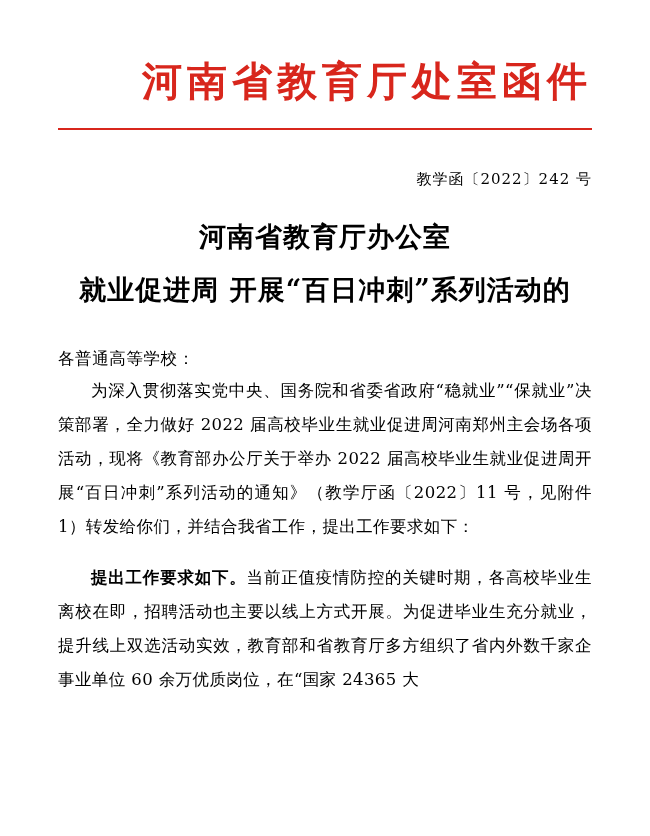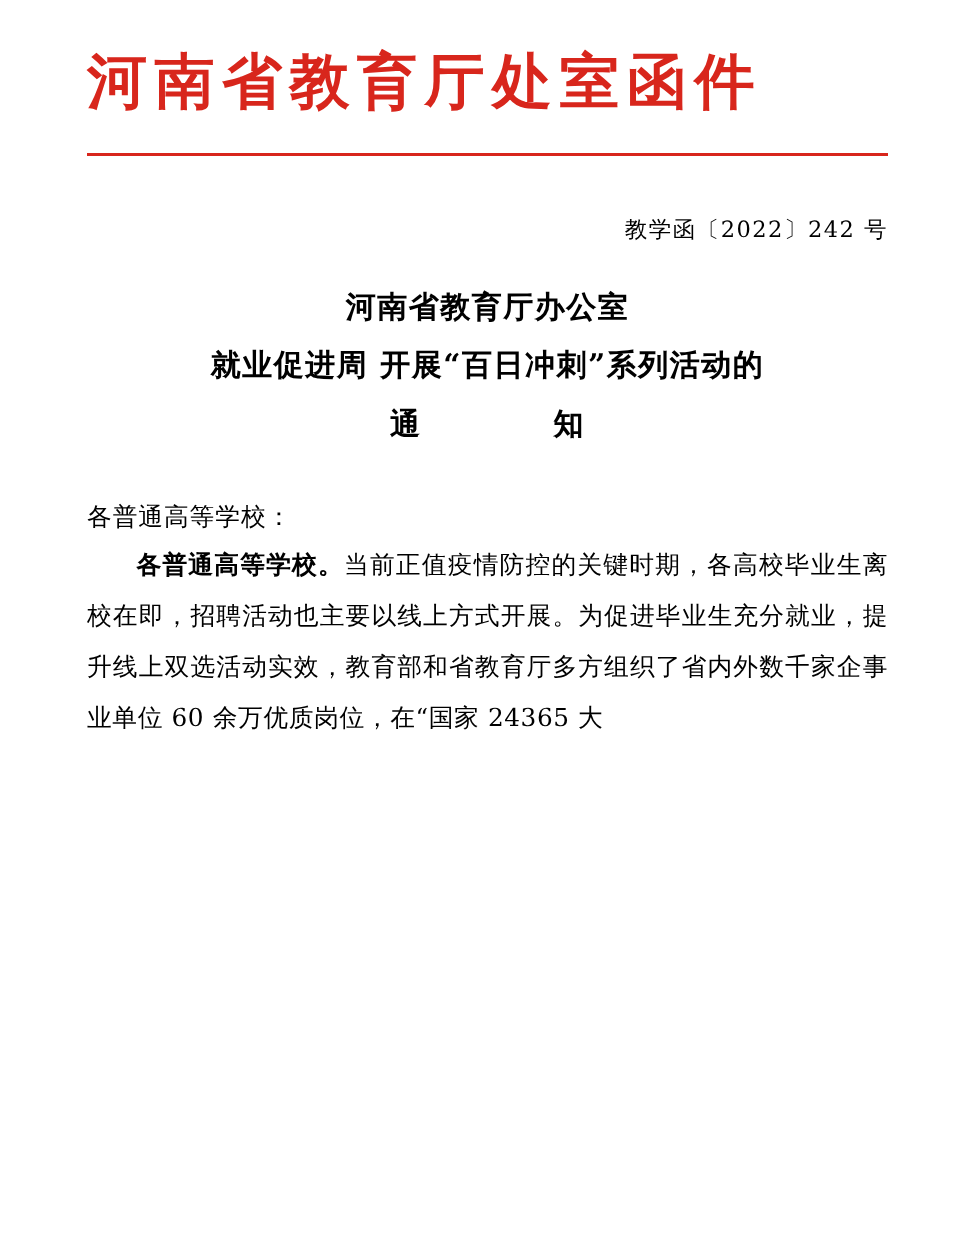--- a/index.html
+++ b/index.html
@@ -16,22 +16,22 @@
   }
   .page {
     position: relative;
     width: 650px;
     height: 836px;
     box-sizing: border-box;
     padding: 0 58px;
     background: #ffffff;
   }
   .letterhead {
-    text-align: left;
-    padding-top: 30px;
+    text-align: right;
+    padding-top: 56px;
   }
   .letterhead-title {
     color: #d8261c;
     font-size: 40px;
     font-weight: bold;
     letter-spacing: 5px;
     line-height: 1.25;
     font-family: "DejaVu Serif", "Liberation Serif", serif;
     white-space: nowrap;
   }
@@ -42,21 +42,21 @@
   }
   .doc-number {
     text-align: right;
     font-size: 15px;
     margin-top: 40px;
     letter-spacing: 1px;
   }
   .title-block {
     margin-top: 22px;
     text-align: center;
-    font-size: 20px;
+    font-size: 27px;
     font-weight: bold;
     line-height: 1.95;
     letter-spacing: 1px;
   }
   .title-line {
     display: block;
     white-space: nowrap;
   }
   .title-line.spaced {
     letter-spacing: 1px;
@@ -95,27 +95,23 @@
     <div class="letterhead-title">河南省教育厅处室函件</div>
   </div>
 
   <div class="red-rule"></div>
 
   <div class="doc-number">教学函〔2022〕242 号</div>
 
   <div class="title-block">
     <span class="title-line">河南省教育厅办公室</span>
     <span class="title-line spaced">就业促进周  开展“百日冲刺”系列活动的</span>
-    <span class="title-line last">
-      <span>通</span>
-      <span class="title-gap"></span>
-      <span>知</span>
-    </span>
   </div>
 
   <div class="salutation">各普通高等学校：</div>
 
+  <p class="body-para">为深入贯彻落实党中央、国务院和省委省政府“稳就业”“保就业”决策部署，全力做好 2022 届高校毕业生就业促进周河南郑州主会场各项活动，现将《教育部办公厅关于举办 2022 届高校毕业生就业促进周开展“百日冲刺”系列活动的通知》（教学厅函〔2022〕11 号，见附件 1）转发给你们，并结合我省工作，提出工作要求如下：</p>
 
   <p class="body-para">
-    <b>各普通高等学校。</b><span>当前正值疫情防控的关键时期，各高校毕业生离校在即，招聘活动也主要以线上方式开展。为促进毕业生充分就业，提升线上双选活动实效，教育部和省教育厅多方组织了省内外数千家企事业单位 60 余万优质岗位，在“国家 24365 大</span>
+    <b>提出工作要求如下。</b><span>当前正值疫情防控的关键时期，各高校毕业生离校在即，招聘活动也主要以线上方式开展。为促进毕业生充分就业，提升线上双选活动实效，教育部和省教育厅多方组织了省内外数千家企事业单位 60 余万优质岗位，在“国家 24365 大</span>
   </p>
 
 </div>
 
 </body></html>

